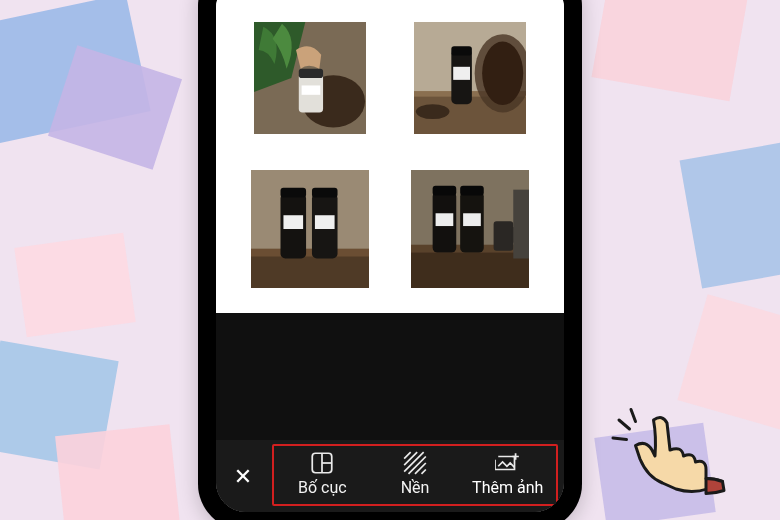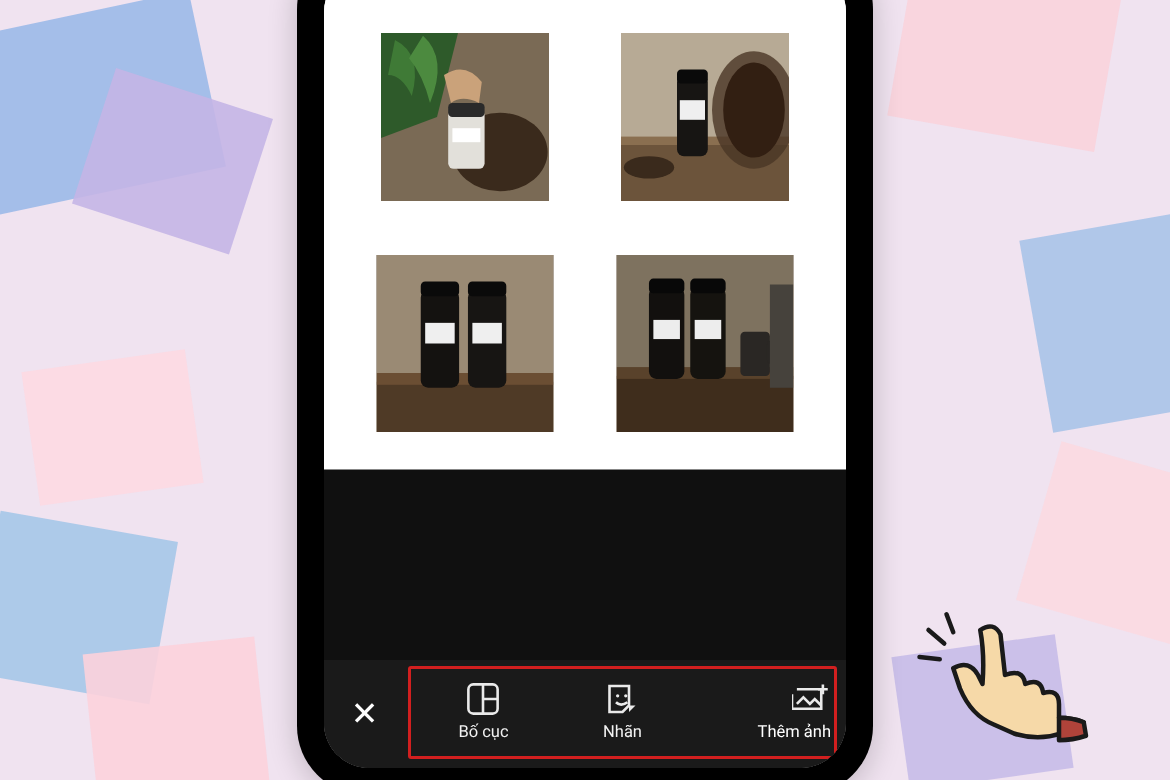--- a/index.html
+++ b/index.html
@@ -91,26 +91,26 @@
     border: 2px solid #d21f1f;
     margin: 4px 6px 6px 2px;
     border-radius: 2px;
     padding: 2px 2px 4px;
   }
   .tool {
     flex: 1;
     display: flex; flex-direction: column; align-items: center; justify-content: center;
     gap: 4px;
     color: #f2f2f2;
-    font-size: 11px;
+    font-size: 16px;
     cursor: pointer;
   }
   .tool .ico { width: 26px; height: 22px; display:flex; align-items:center; justify-content:center; }
   .tool .ico svg { stroke:#eaeaea; fill:none; stroke-width:1.6; }
-  .tool.active { color:#fff;align-items:flex-end; }
+  .tool.active { color:#fff; }
 
   
   .hand {
     position: absolute;
     right: 50px; bottom: 6px;
     width: 120px; height: 110px;
     z-index: 60;
   }
   .hand svg { width:100%; height:100%; }
 </style>
@@ -207,34 +207,35 @@
               <span class="ico">
                 <svg viewBox="0 0 24 24">
                     <rect x="3" y="3" width="18" height="18" rx="3"></rect>
                     <line x1="12" y1="3" x2="12" y2="21"></line>
                     <line x1="12" y1="12" x2="21" y2="12"></line>
                   </svg>
               </span>
               <span>Bố cục</span>
             </div>
 
-
-
             <div class="tool">
               <span class="ico">
                 <svg viewBox="0 0 24 24">
-                    <path d="M4 4 h12 a0 0 0 0 1 0 0 v12 l-4 4 h-8 a0 0 0 0 1 0 0 v-16 z"></path>
-                    <path d="M16 16 v4 l4-4 z" fill="#eaeaea" stroke="none"></path>
-                    <circle cx="9" cy="10" r="1" fill="#eaeaea" stroke="none"></circle>
-                    <circle cx="14" cy="10" r="1" fill="#eaeaea" stroke="none"></circle>
-                    <path d="M8 14 q3 3 7 0"></path>
+                    <line x1="2" y1="8" x2="8" y2="2"></line>
+                    <line x1="2" y1="14" x2="14" y2="2"></line>
+                    <line x1="2" y1="20" x2="20" y2="2"></line>
+                    <line x1="6" y1="22" x2="22" y2="6"></line>
+                    <line x1="12" y1="22" x2="22" y2="12"></line>
+                    <line x1="18" y1="22" x2="22" y2="18"></line>
                   </svg>
               </span>
-              <span>Nhãn</span>
+              <span>Nền</span>
             </div>
+
+
 
             <div class="tool active">
               <span class="ico">
                 <svg viewBox="0 0 24 24">
                     <path d="M3 6 h15 v12 h-18 v-9"></path>
                     <path d="M3 15 l4-4 4 4 3-3 4 4"></path>
                     <line x1="19" y1="3" x2="19" y2="9"></line>
                     <line x1="16" y1="6" x2="22" y2="6"></line>
                   </svg>
               </span>

